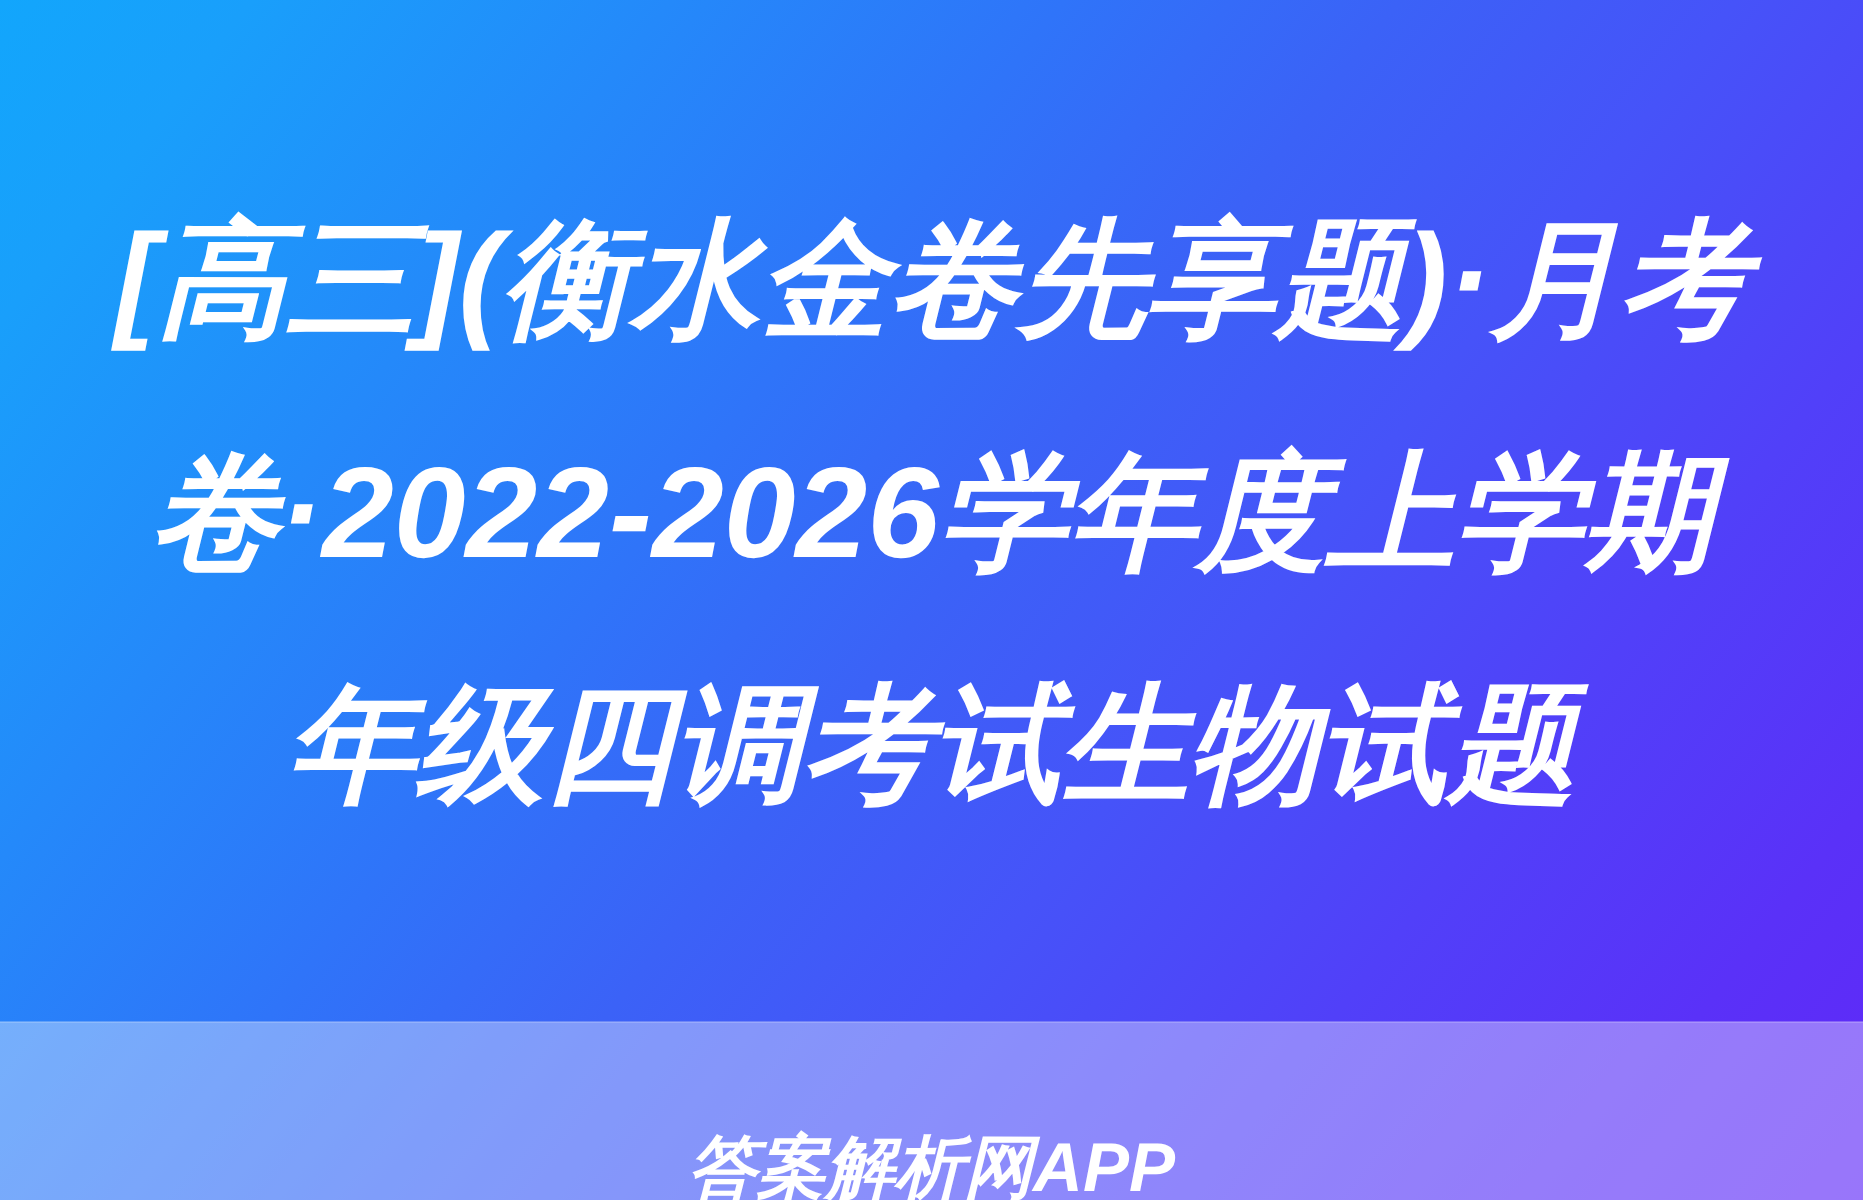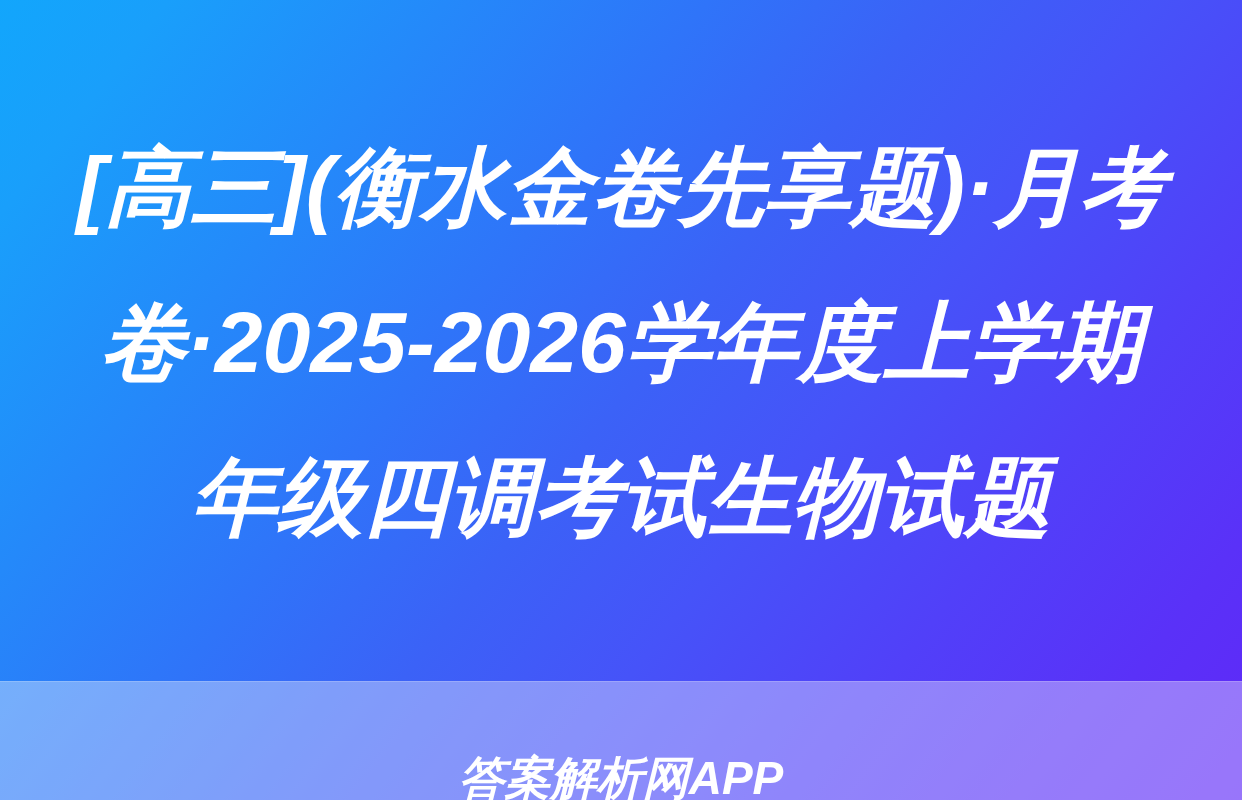--- a/index.html
+++ b/index.html
@@ -95,20 +95,20 @@
     white-space: nowrap;
     transform: translateY(1px);
   }
 </style>
 </head>
 <body>
 
 <div class="cover">
 
   <div class="title-area">
-    <h1 class="title">[高三](衡水金卷先享题)·月考卷·2025-2026学年度上学期年级四调考试生物试题</h1>
+    <h1 class="title">[高三](衡水金卷先享题)·月考卷·2022-2026学年度上学期年级四调考试生物试题</h1>
   </div>
 
   <div class="footer-band">
     <div class="watermark">答案解析网APP</div>
   </div>
 
 </div>
 
 </body></html>

